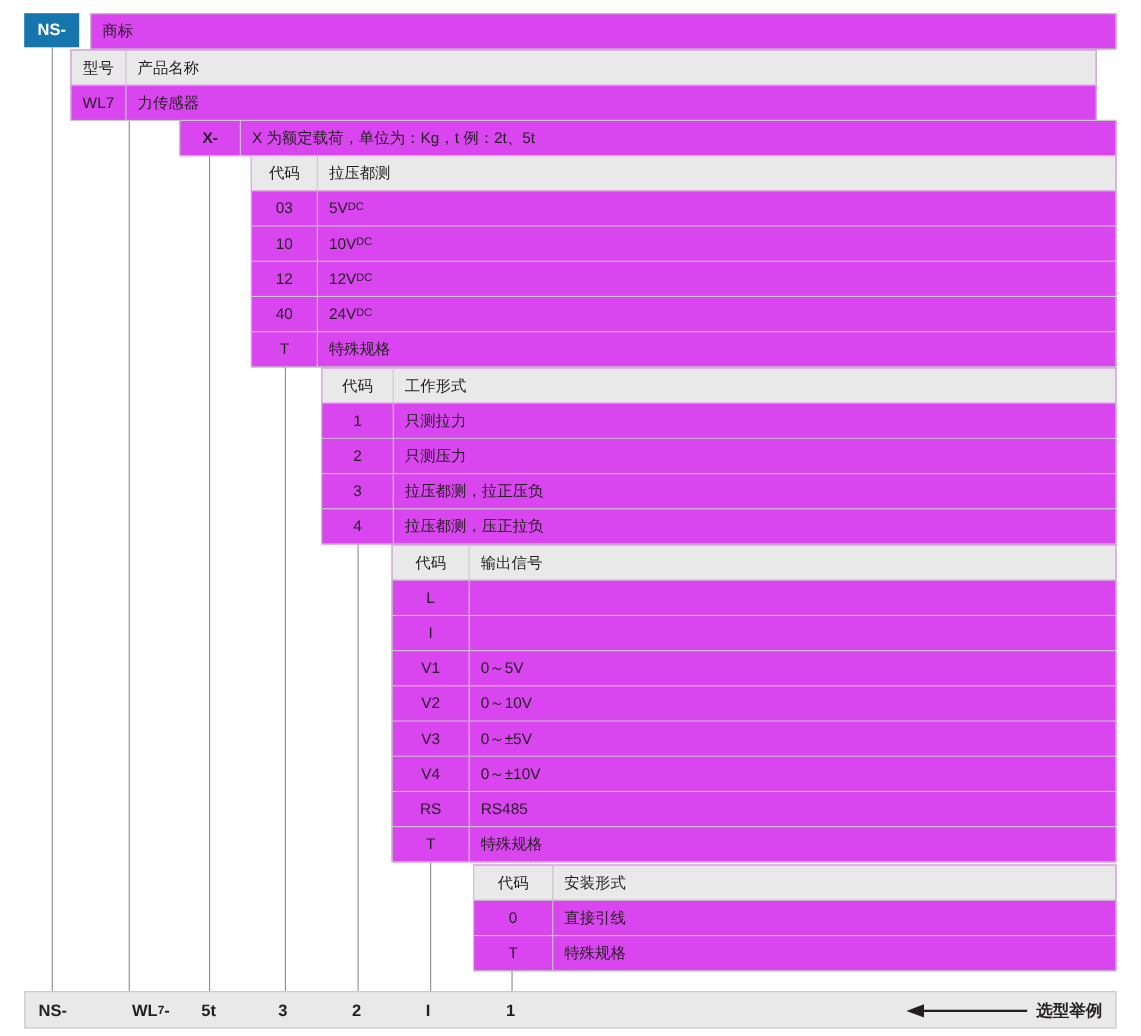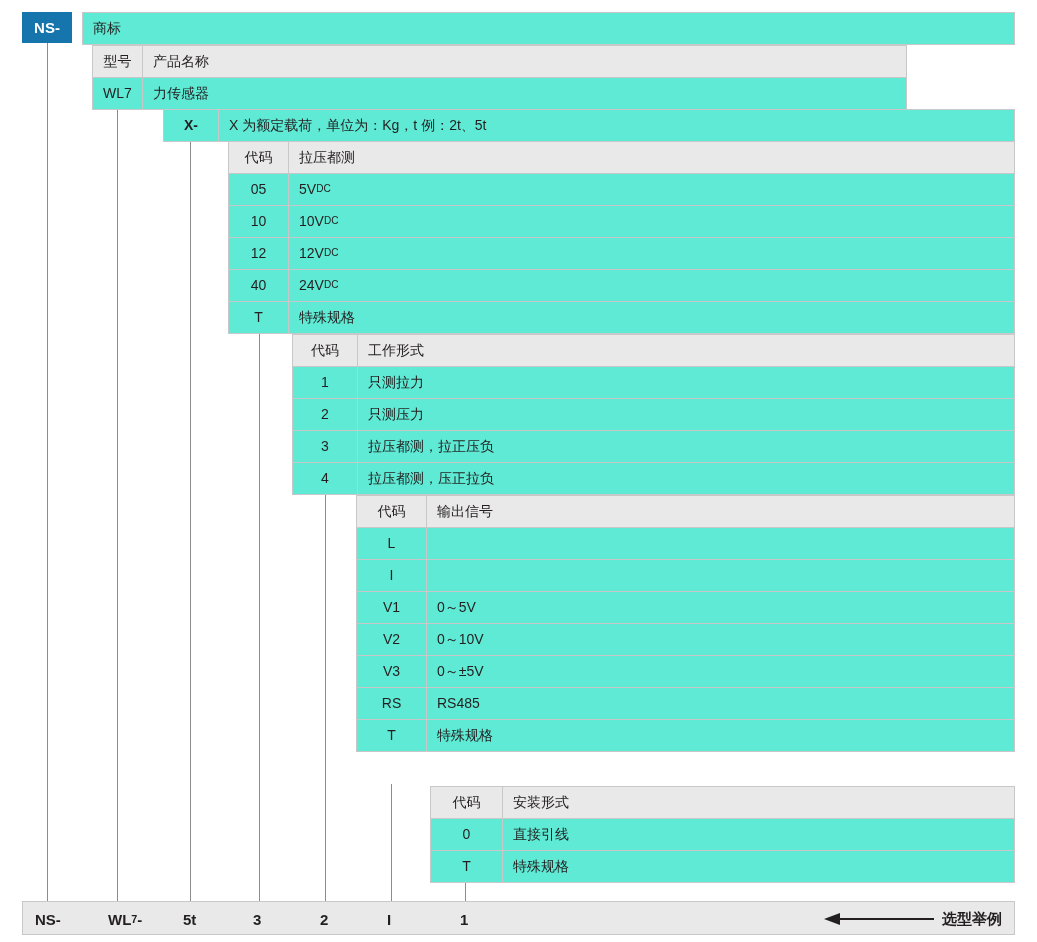--- a/index.html
+++ b/index.html
@@ -23,21 +23,21 @@
     background: #8c8c8c;
   }
 
   
   .block { position: absolute; }
   .row {
     display: flex;
     align-items: stretch;
     border: 1px solid #c8c8c8;
     border-top: none;
-    background: #5eead4;
+    background: #d946ef;
   }
   .row.first { border-top: 1px solid #c8c8c8; }
   .cell {
     display: flex;
     align-items: center;
     padding: 0 10px;
     min-height: 31px;
     line-height: 1.2;
   }
   .cell.code {
@@ -96,21 +96,21 @@
   <div class="vline" style="left:391px; top:784px; height:117px;"></div>
   <div class="vline" style="left:465px; top:882px; height:19px;"></div>
 
   <div class="nsbadge">NS-</div>
   <div class="block" style="left:82px; top:12px; width:933px;">
     <div class="row first">
       <div class="cell desc">商标</div>
     </div>
   </div>
 
-  <div class="block" style="left:92px; top:45px; width:815px;">
+  <div class="block" style="left:64px; top:45px; width:933px;">
     <div class="row first header">
       <div class="cell code" style="width:50px;">型号</div>
       <div class="cell desc">产品名称</div>
     </div>
     <div class="row">
       <div class="cell code" style="width:50px;">WL7</div>
       <div class="cell desc">力传感器</div>
     </div>
   </div>
 
@@ -120,21 +120,21 @@
       <div class="cell desc">X 为额定载荷，单位为：Kg，t 例：2t、5t</div>
     </div>
   </div>
 
   <div class="block" style="left:228px; top:141px; width:787px;">
     <div class="row first header">
       <div class="cell code" style="width:60px;">代码</div>
       <div class="cell desc">拉压都测</div>
     </div>
     <div class="row">
-      <div class="cell code" style="width:60px;">05</div>
+      <div class="cell code" style="width:60px;">03</div>
       <div class="cell desc">
           <span>5V</span>
           <span class="sub">DC</span>
         </div>
     </div>
     <div class="row">
       <div class="cell code" style="width:60px;">10</div>
       <div class="cell desc">
           <span>10V</span>
           <span class="sub">DC</span>
@@ -200,20 +200,24 @@
     </div>
     <div class="row">
       <div class="cell code" style="width:70px;">V2</div>
       <div class="cell desc">0～10V</div>
     </div>
     <div class="row">
       <div class="cell code" style="width:70px;">V3</div>
       <div class="cell desc">0～±5V</div>
     </div>
     <div class="row">
+      <div class="cell code" style="width:70px;">V4</div>
+      <div class="cell desc">0～±10V</div>
+    </div>
+    <div class="row">
       <div class="cell code" style="width:70px;">RS</div>
       <div class="cell desc">RS485</div>
     </div>
     <div class="row">
       <div class="cell code" style="width:70px;">T</div>
       <div class="cell desc">特殊规格</div>
     </div>
   </div>
 
   <div class="block" style="left:430px; top:786px; width:585px;">
@@ -226,21 +230,21 @@
       <div class="cell desc">直接引线</div>
     </div>
     <div class="row">
       <div class="cell code" style="width:72px;">T</div>
       <div class="cell desc">特殊规格</div>
     </div>
   </div>
 
   <div id="summary">
     <div class="sumitem" style="left:12px;">NS-</div>
-    <div class="sumitem" style="left:85px;">
+    <div class="sumitem" style="left:97px;">
         <span>WL</span>
         <span class="sub">7</span>
         <span> -</span>
       </div>
     <div class="sumitem" style="left:160px;">5t</div>
     <div class="sumitem" style="left:230px;">3</div>
     <div class="sumitem" style="left:297px;">2</div>
     <div class="sumitem" style="left:364px;">I</div>
     <div class="sumitem" style="left:437px;">1</div>
 

